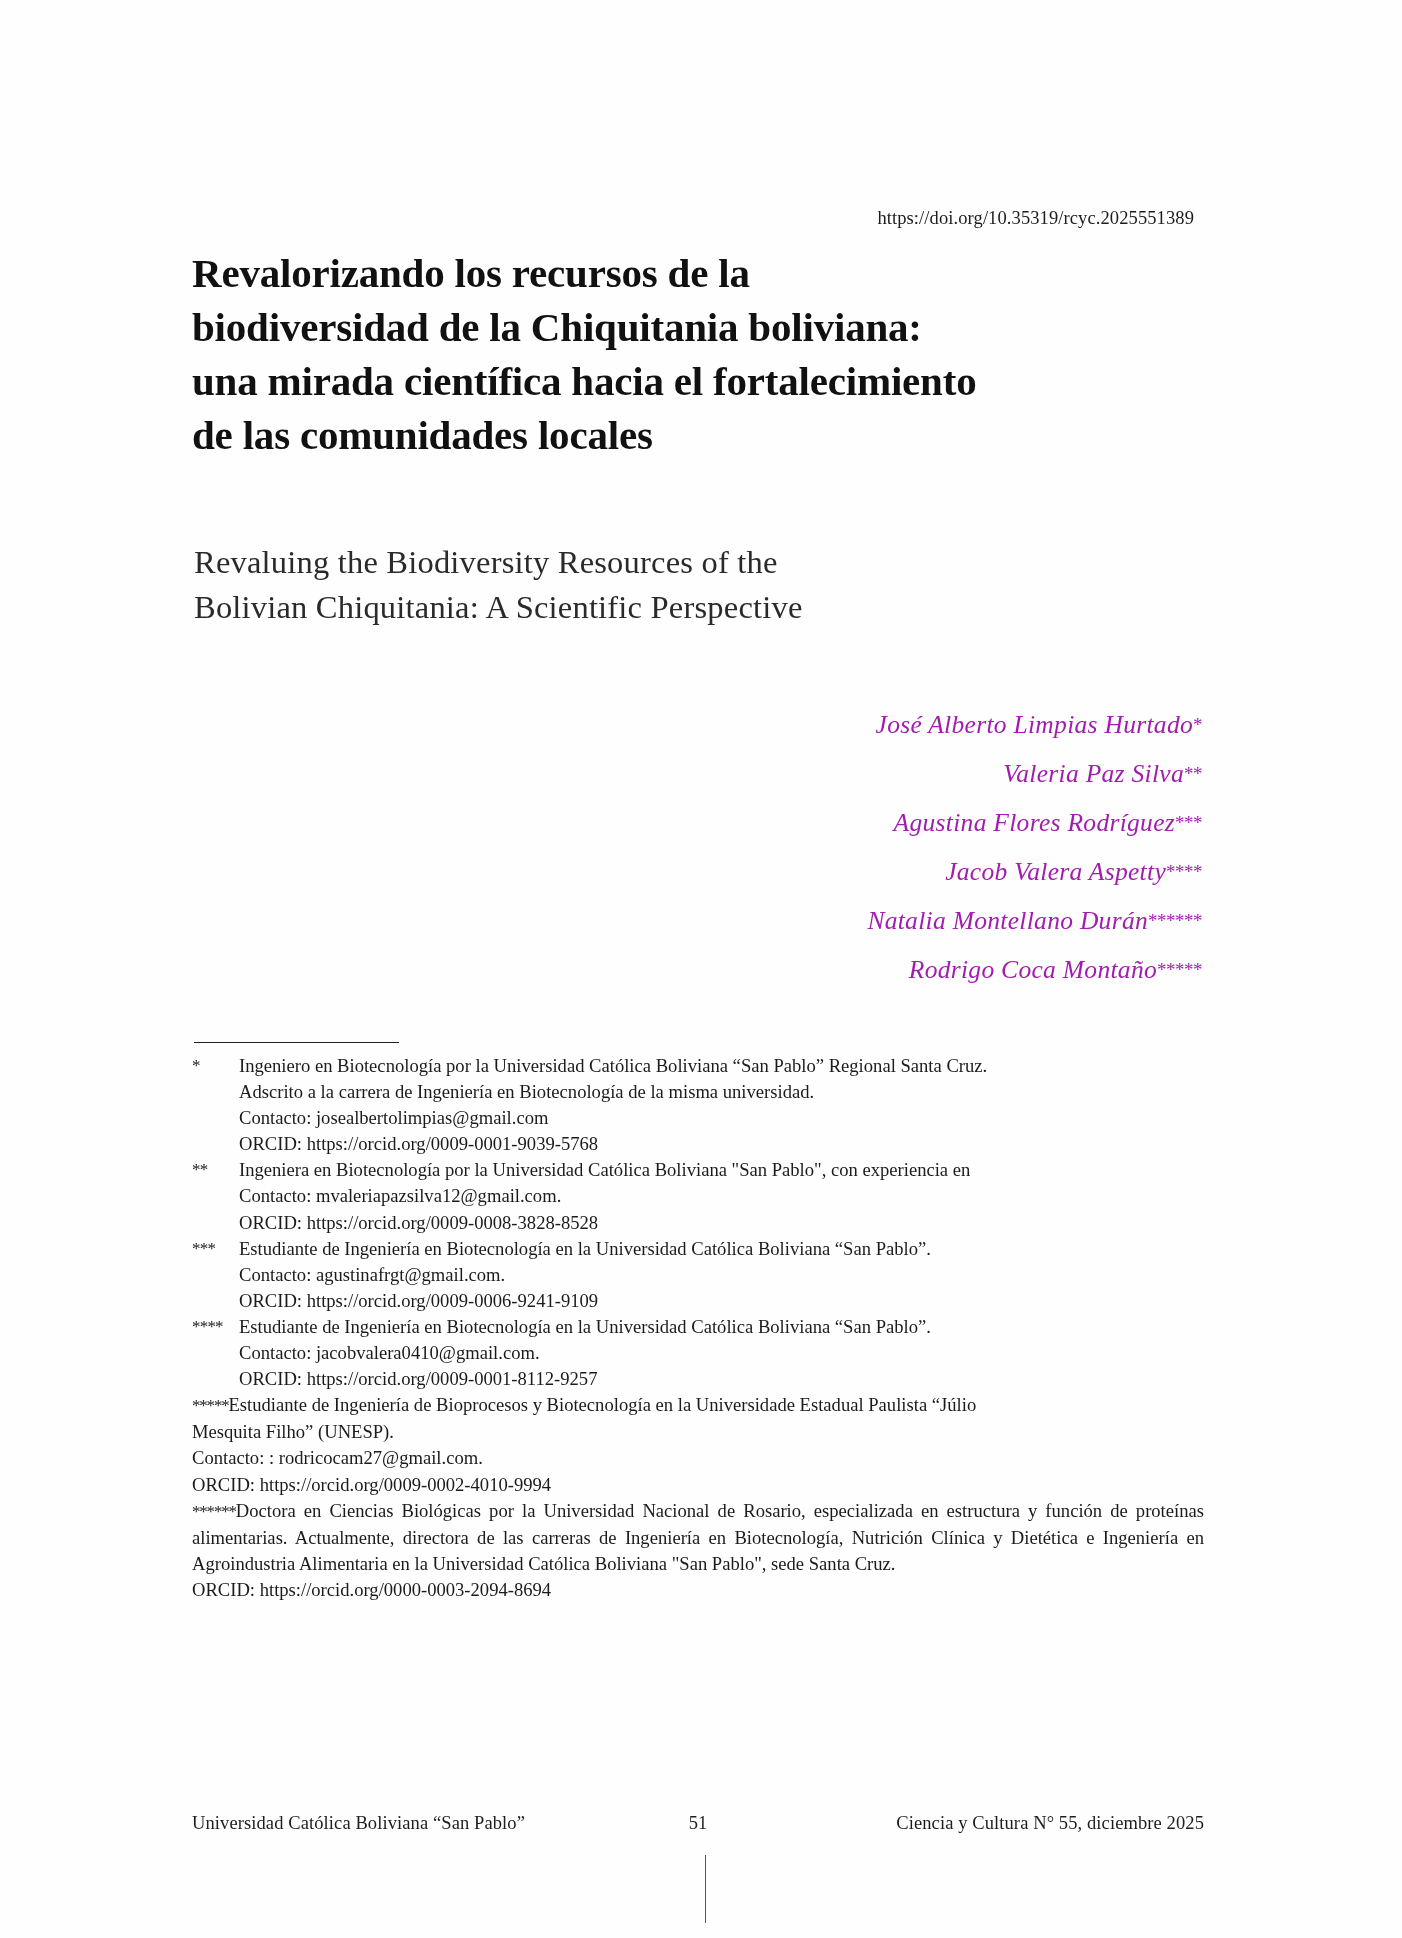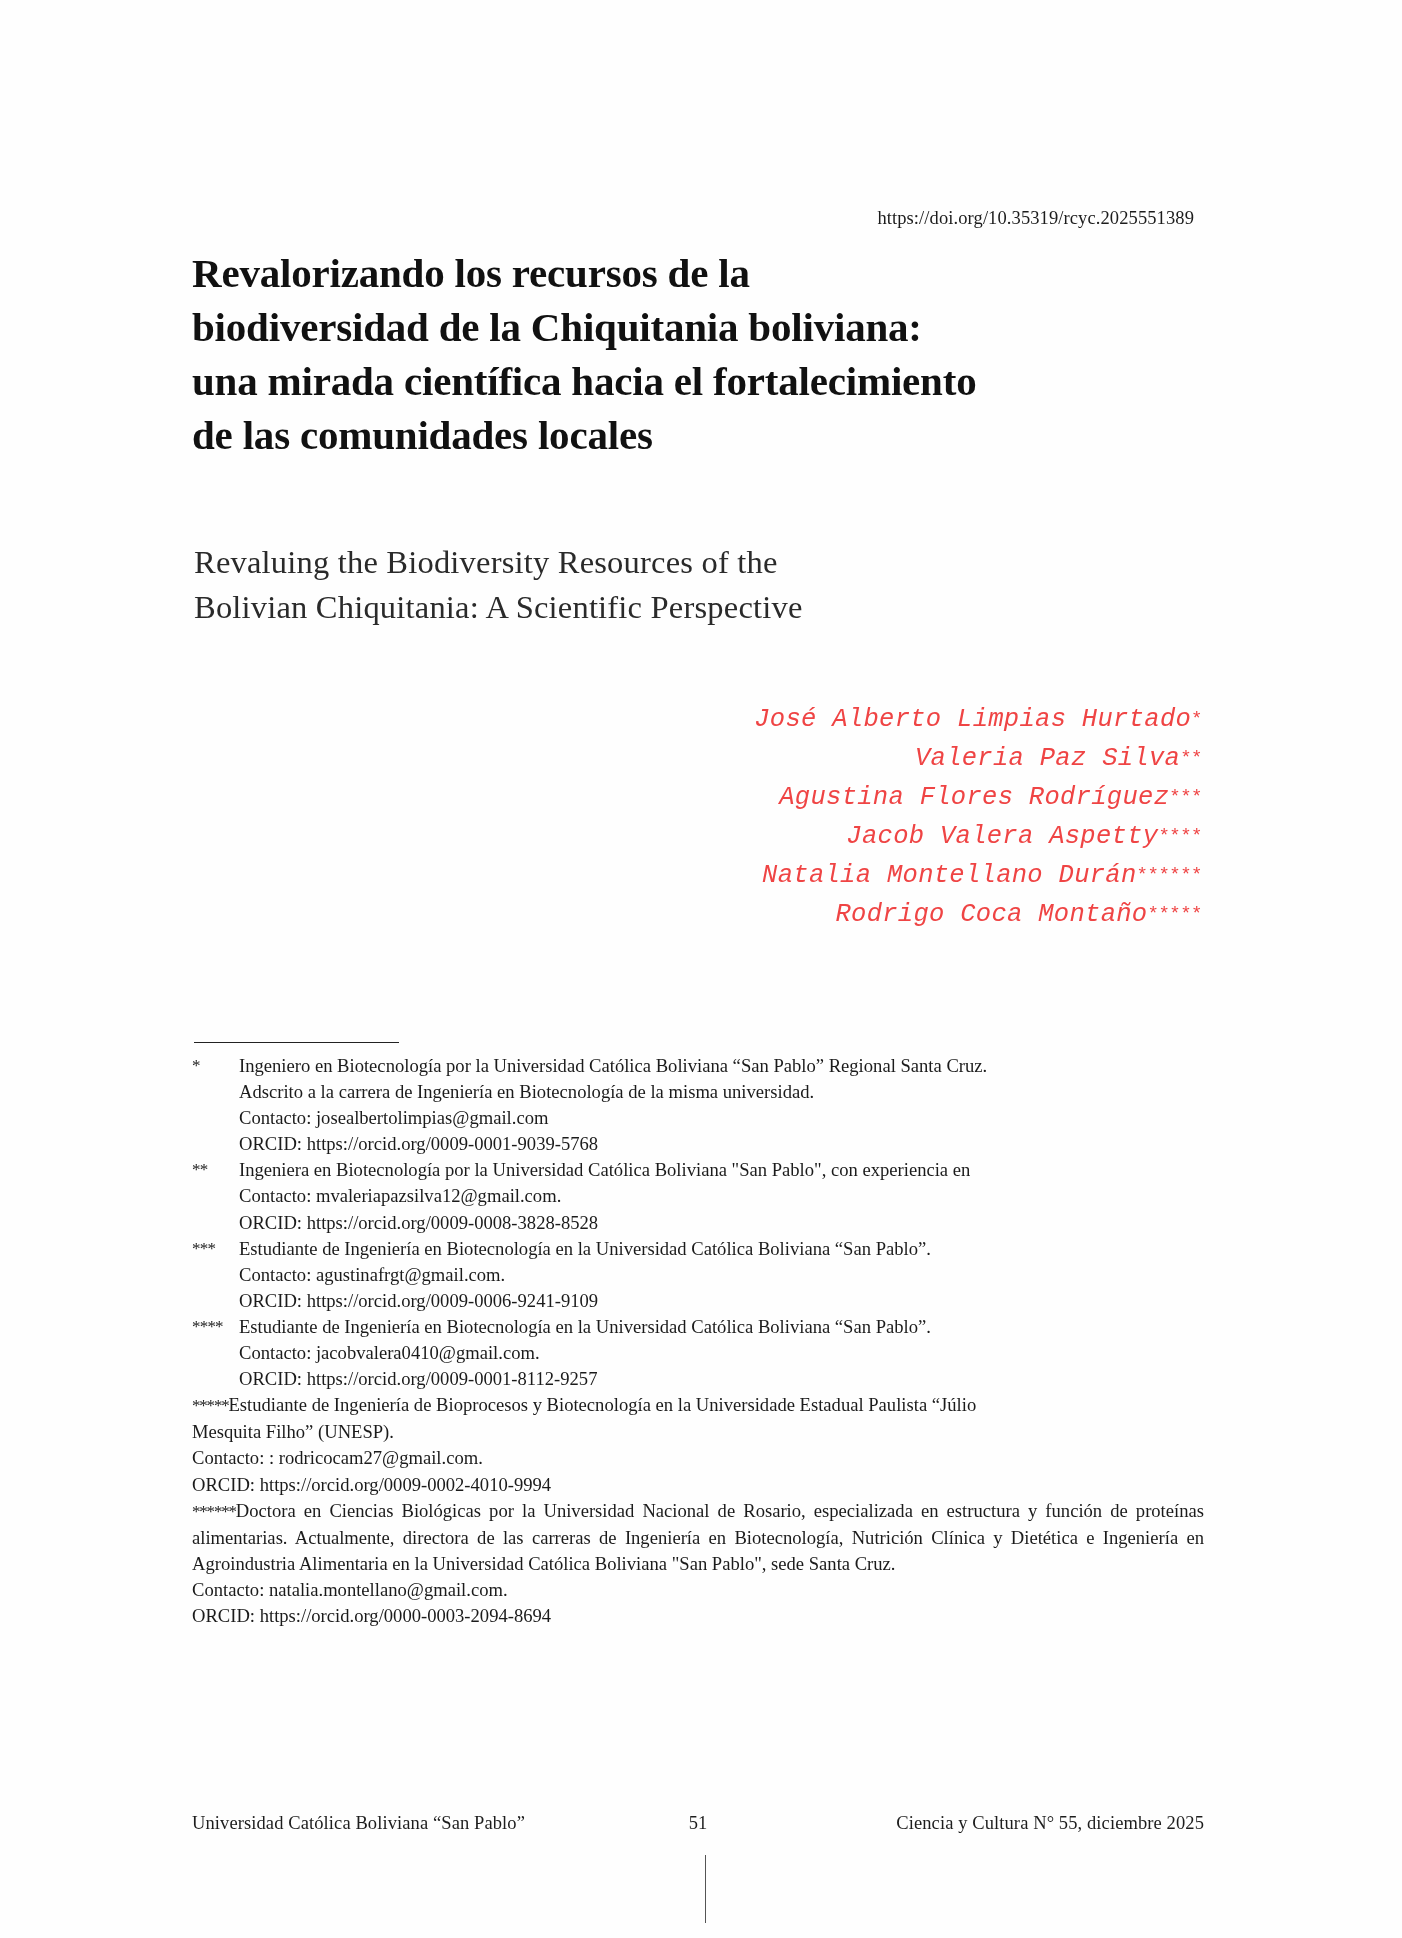--- a/index.html
+++ b/index.html
@@ -76,25 +76,24 @@
   .authors-block {
     position: absolute;
     top: 700px;
     left: 0;
     width: 1010px;
     text-align: right;
   }
   .author-line {
     font-style: italic;
     font-size: 25.5px;
-    line-height: 39px;
+    line-height: 49px;
     letter-spacing: 0.3px;
-    color: #ef4444;
-    white-space: nowrap;
-    font-family: Liberation Mono, monospace;
+    color: #a21caf;
+    white-space: nowrap;
   }
   .author-line .marker {
     font-style: normal;
     font-size: 19px;
     letter-spacing: -0.5px;
     vertical-align: 2px;
   }
 
   
   .footnote-rule {
@@ -264,21 +263,20 @@
         <span class="fn-body">
           <span class="fn-line">Mesquita Filho” (UNESP).</span>
           <span class="fn-line">Contacto: : rodricocam27@gmail.com.</span>
           <span class="fn-line">ORCID: https://orcid.org/0009-0002-4010-9994</span>
         </span>
       </div>
 
       <div class="fn marker-wide">
         <span class="fn-para justify"><span class="fn-marker">******</span><span>Doctora en Ciencias Biológicas por la Universidad Nacional de Rosario, especializada en estructura y función de proteínas alimentarias. Actualmente, directora de las carreras de Ingeniería en Biotecnología, Nutrición Clínica y Dietética e Ingeniería en Agroindustria Alimentaria en la Universidad Católica Boliviana "San Pablo", sede Santa Cruz.</span></span>
         <span class="fn-body">
-          <span class="fn-line">Contacto: natalia.montellano@gmail.com.</span>
           <span class="fn-line">ORCID: https://orcid.org/0000-0003-2094-8694</span>
         </span>
       </div>
 
     </div>
 
     <div class="footer">
       <span class="footer-left">Universidad Católica Boliviana “San Pablo”</span>
       <span class="footer-center">51</span>
       <span class="footer-right">Ciencia y Cultura N° 55, diciembre 2025</span>

